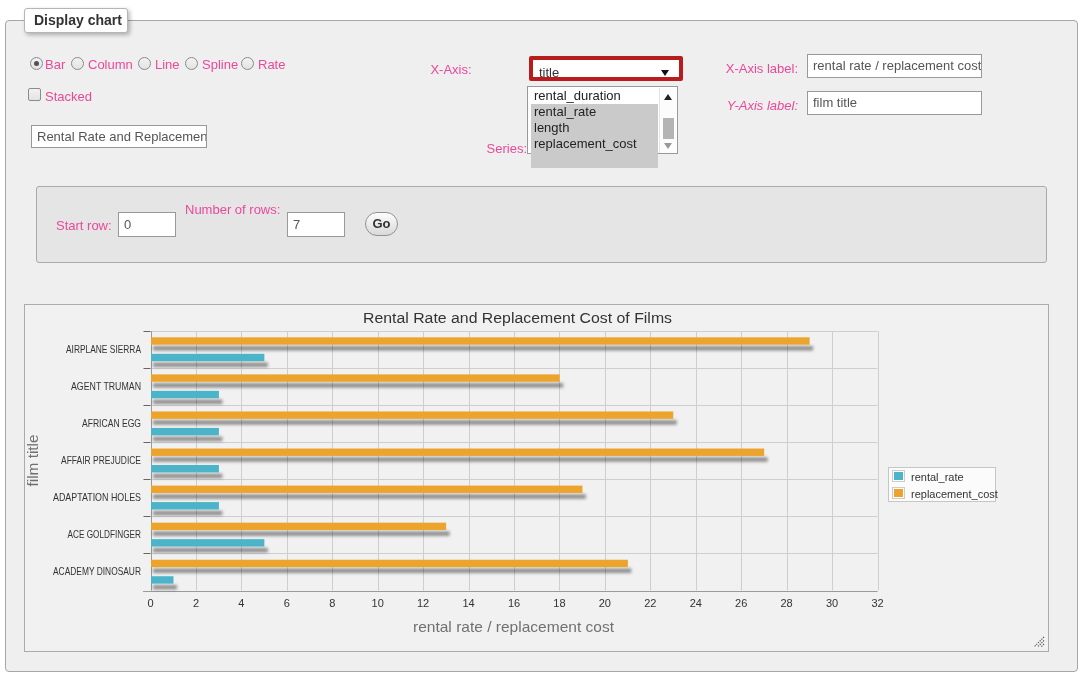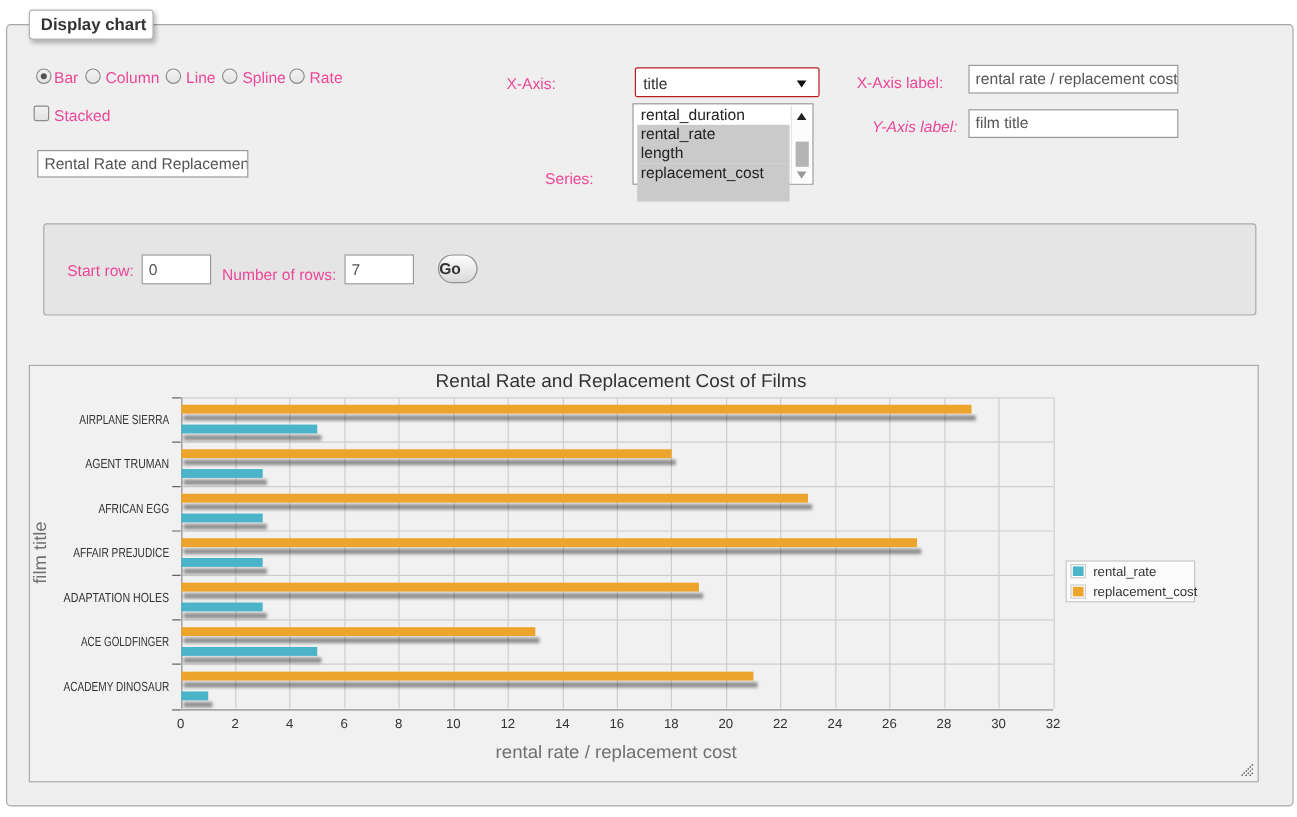--- a/index.html
+++ b/index.html
@@ -6,23 +6,23 @@
 html,body { width:1081px; height:681px; background:#ffffff; font-family:"Liberation Sans",sans-serif; position:relative; overflow:hidden; }
 .abs { position:absolute; }
 #fieldset { left:5px; top:20px; width:1073px; height:652px; background:#efefef; border:1px solid #a6a6a6; border-radius:4px; }
 #legendbox { left:24px; top:8px; width:104px; height:25px; background:#ffffff; border:1px solid #b5b5b5; border-radius:3px; box-shadow:2px 2px 4px rgba(0,0,0,0.28); font-weight:bold; font-size:14px; color:#333; line-height:23px; padding-left:9px; }
 .lbl { font-size:13px; color:#ec4899; line-height:14px; }
 .radio { width:13px; height:13px; border-radius:50%; border:1px solid #8b8b8b; background:#ececec; background:linear-gradient(#f2f2f2,#e3e3e3); }
 .radio.on::after { content:""; position:absolute; left:3px; top:3px; width:5px; height:5px; border-radius:50%; background:#515151; }
 .checkbox { width:13px; height:13px; border:1px solid #8b8b8b; border-radius:2px; background:linear-gradient(#f2f2f2,#e3e3e3); }
 .tinput { background:#fff; border:1px solid #999; color:#555; font-size:13px; line-height:21px; padding-left:5px; white-space:nowrap; overflow:hidden; font-family:"Liberation Sans",sans-serif; }
 #panel { left:36px; top:186px; width:1011px; height:77px; background:#e5e5e5; border:1px solid #aaa; border-radius:3px; }
-#gobtn { left:365px; top:212px; width:33px; height:24px; border:1px solid #919191; border-radius:12px; background:linear-gradient(#fdfdfd,#d9d9d9); font-size:13px; font-weight:bold; color:#333; text-align:left; line-height:22px; }
+#gobtn { left:365px; top:212px; width:33px; height:24px; border:1px solid #919191; border-radius:12px; background:linear-gradient(#fdfdfd,#d9d9d9); font-size:13px; font-weight:bold; color:#333; text-align:center; line-height:22px; }
 #chart { left:24px; top:304px; width:1025px; height:348px; background:#f1f1f1; border:1px solid #ababab; }
-#selbox { left:529px; top:56px; width:154px; height:25px; background:#fff; border:1px solid #b91c1c; border-radius:2px; }
+#selbox { left:529px; top:56px; width:154px; height:25px; background:#fff; border:4px solid #b91c1c; border-radius:2px; }
 #selbox span { position:absolute; left:6px; top:5px; font-size:13px; color:#333; }
 #selarrow { position:absolute; right:10px; top:10px; width:0; height:0; border-left:4px solid transparent; border-right:4px solid transparent; border-top:6px solid #111; }
 #listbox { left:527px; top:86px; width:151px; height:68px; background:#fff; border:1px solid #999; }
 .litem { position:absolute; left:3px; width:127px; height:32px; font-size:13px; color:#222; padding-left:3px; line-height:16px; white-space:nowrap; }
 .litem.sel { background:#cacaca; }
 #sbar { position:absolute; right:1px; top:1px; width:17px; height:65px; background:#fcfcfc; border-left:1px solid #e5e5e5; }
 .sarr { position:absolute; left:4px; width:0; height:0; border-left:4px solid transparent; border-right:4px solid transparent; }
 #thumb { position:absolute; left:3px; top:30px; width:11px; height:21px; background:#b4b4b4; }
 </style>
 </head>
@@ -39,48 +39,48 @@
 <div class="abs radio" style="left:185px; top:57px;"></div>
 <div class="abs lbl" style="left:202px; top:58px;">Spline</div>
 <div class="abs radio" style="left:241px; top:57px;"></div>
 <div class="abs lbl" style="left:258px; top:58px;">Rate</div>
 
 <div class="abs checkbox" style="left:28px; top:88px;"></div>
 <div class="abs lbl" style="left:45px; top:90px;">Stacked</div>
 
 <div class="abs tinput" style="left:31px; top:125px; width:176px; height:23px;">Rental Rate and Replacement Cost of Films</div>
 
-<div class="abs lbl" style="left:422px; top:62.5px; width:104px; text-align:left;">X-Axis:</div>
+<div class="abs lbl" style="left:399px; top:62.5px; width:104px; text-align:center;">X-Axis:</div>
 <div class="abs" id="selbox">
     <span>title</span>
     <div id="selarrow"></div>
   </div>
 
-<div class="abs lbl" style="left:422px; top:142px; width:105px; text-align:center;">Series:</div>
+<div class="abs lbl" style="left:422px; top:142px; width:105px; text-align:right;">Series:</div>
 <div class="abs" id="listbox">
   <div class="litem" style="top:1px;">rental_duration</div>
   <div class="litem sel" style="top:17px;">rental_rate</div>
   <div class="litem" style="top:33px;">length</div>
   <div class="litem sel" style="top:49px;">replacement_cost</div>
   <div id="sbar">
     <div class="sarr" style="top:6px; border-bottom:6px solid #222;"></div>
     <div id="thumb"></div>
     <div class="sarr" style="top:55px; border-top:6px solid #999;"></div>
   </div>
 </div>
 
-<div class="abs lbl" style="left:702px; top:61.5px; width:96px; text-align:center;">X-Axis label:</div>
+<div class="abs lbl" style="left:702px; top:61.5px; width:96px; text-align:right;">X-Axis label:</div>
 <div class="abs tinput" style="left:807px; top:54px; width:175px; height:24px; line-height:22px;">rental rate / replacement cost of films</div>
 <div class="abs lbl" style="left:702px; top:98.5px; width:96px; text-align:right;font-style:italic;">Y-Axis label:</div>
 <div class="abs tinput" style="left:807px; top:91px; width:175px; height:24px; line-height:22px;">film title</div>
 
 <div class="abs" id="panel"></div>
 <div class="abs lbl" style="left:56px; top:219px;">Start row:</div>
 <div class="abs tinput" style="left:118px; top:212px; width:58px; height:25px; line-height:23px;">0</div>
-<div class="abs lbl" style="left:185px; top:222px;text-align:right;">Number of rows:</div>
+<div class="abs lbl" style="left:185px; top:203px;text-align:right;">Number of rows:</div>
 <div class="abs tinput" style="left:287px; top:212px; width:58px; height:25px; line-height:23px;">7</div>
 <div class="abs" id="gobtn">Go</div>
 
 <div class="abs" id="chart"></div>
 <svg class="abs" style="left:24px; top:304px;" width="1025" height="348">
   <defs>
     <filter id="blur" x="-40%" y="-150%" width="180%" height="400%">
       <feGaussianBlur stdDeviation="1.5"></feGaussianBlur>
     </filter>
   </defs>

